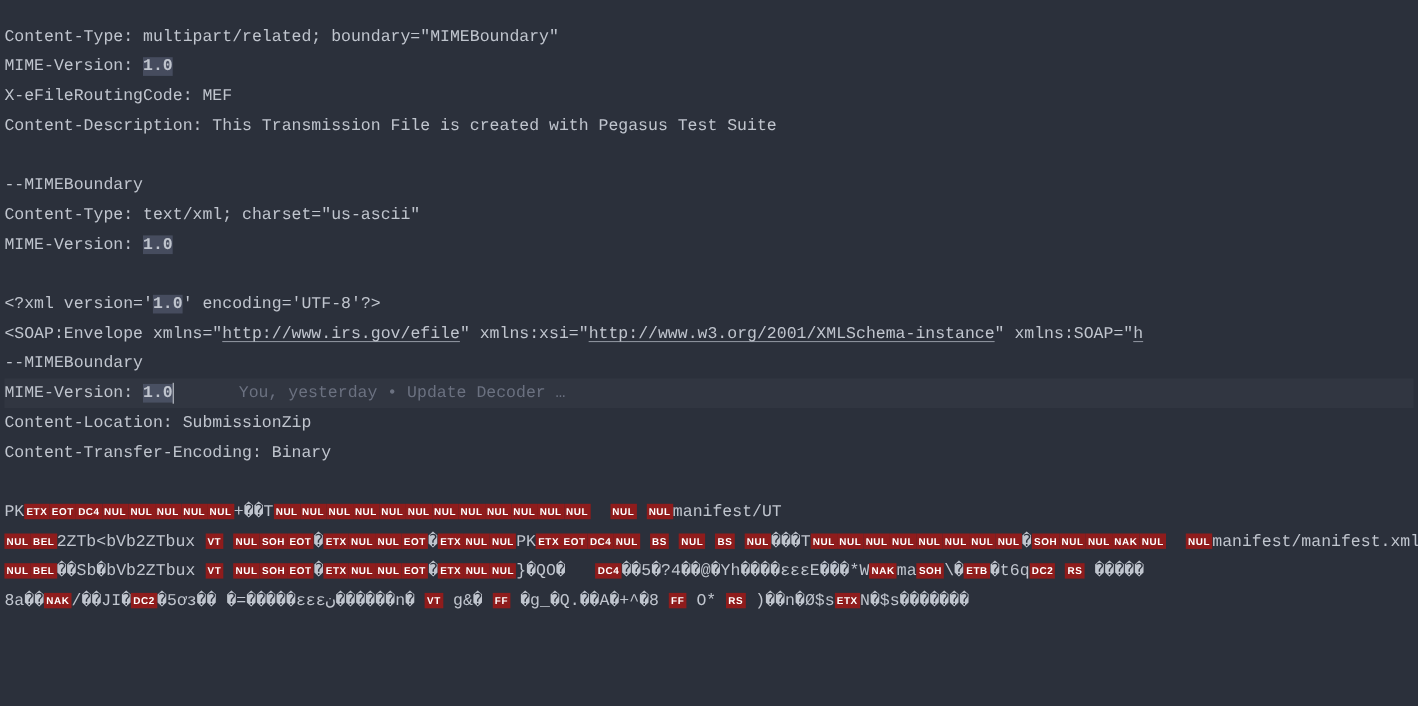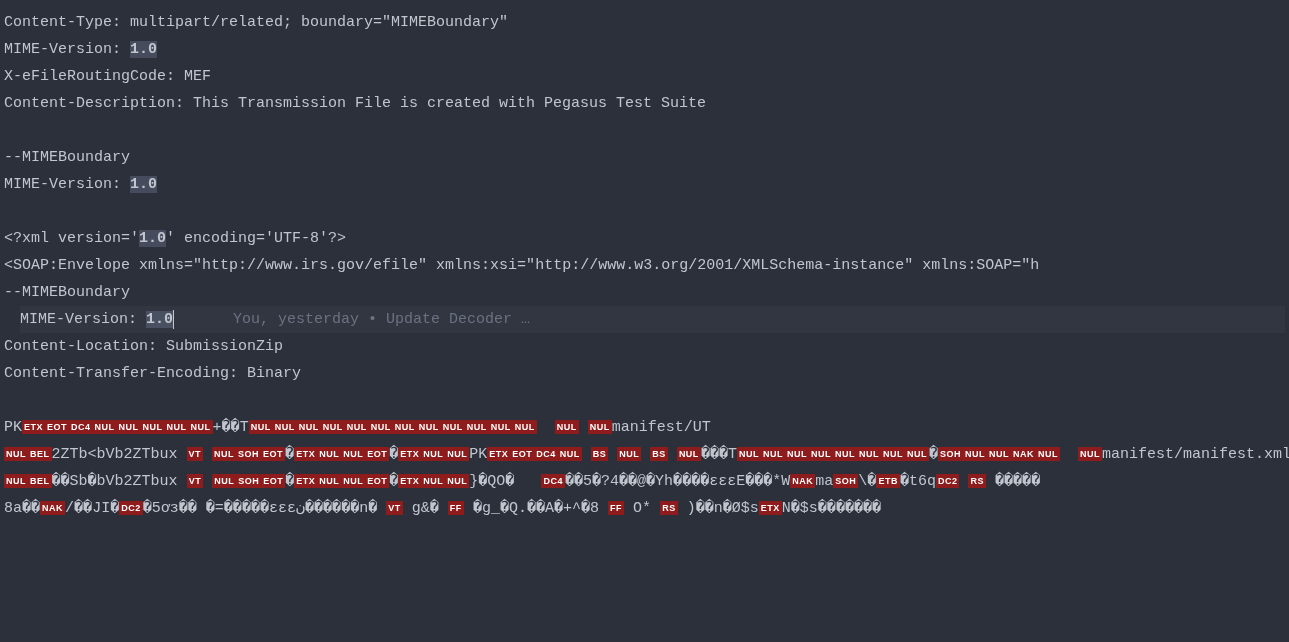--- a/index.html
+++ b/index.html
@@ -7,35 +7,35 @@
     background: #2b303b;
     color: #c0c5ce;
     font-family: 'Consolas', 'Monaco', 'Courier New', monospace;
     font-size: 15px;
     line-height: 27px;
     overflow-x: hidden;
     width: 1289px;
     height: 642px;
   }
   .editor {
-    padding: 9px 4px;
+    padding: 20px 4px;
     white-space: nowrap;
   }
   .line {
     position: relative;
   }
   .line.current {
     background: rgba(255,255,255,0.03);
-    margin-left: 16px;
   }
   .highlight {
     background: rgba(120,130,160,0.35);
     font-weight: bold;
   }
   .url {
+    text-decoration: underline;
     text-decoration-color: #8a8f9a;
     text-underline-offset: 3px;
   }
   .cursor {
     display: inline-block;
     width: 1px;
     height: 19px;
     background: #c0c5ce;
     vertical-align: middle;
     margin-right: -1px;
@@ -115,20 +115,21 @@
   <div class="line"><span>MIME-Version: </span><span class="highlight">1.0</span></div>
 
   <div class="line"><span>X-eFileRoutingCode: MEF</span></div>
 
   <div class="line"><span>Content-Description: This Transmission File is created with Pegasus Test Suite</span></div>
 
   <div class="line">&nbsp;</div>
 
   <div class="line"><span>--MIMEBoundary</span></div>
 
+  <div class="line"><span>Content-Type: text/xml; charset="us-ascii"</span></div>
 
   <div class="line"><span>MIME-Version: </span><span class="highlight">1.0</span></div>
 
 
   <div class="line">&nbsp;</div>
 
   <div class="line"><span>&lt;?xml version='</span><span class="highlight">1.0</span><span>' encoding='UTF-8'?&gt;</span></div>
 
   <div class="line"><span>&lt;SOAP:Envelope xmlns="</span><span class="url">http://www.irs.gov/efile</span><span>" xmlns:xsi="</span><span class="url">http://www.w3.org/2001/XMLSchema-instance</span><span>" xmlns:SOAP="</span><span class="url">h</span></div>
 

